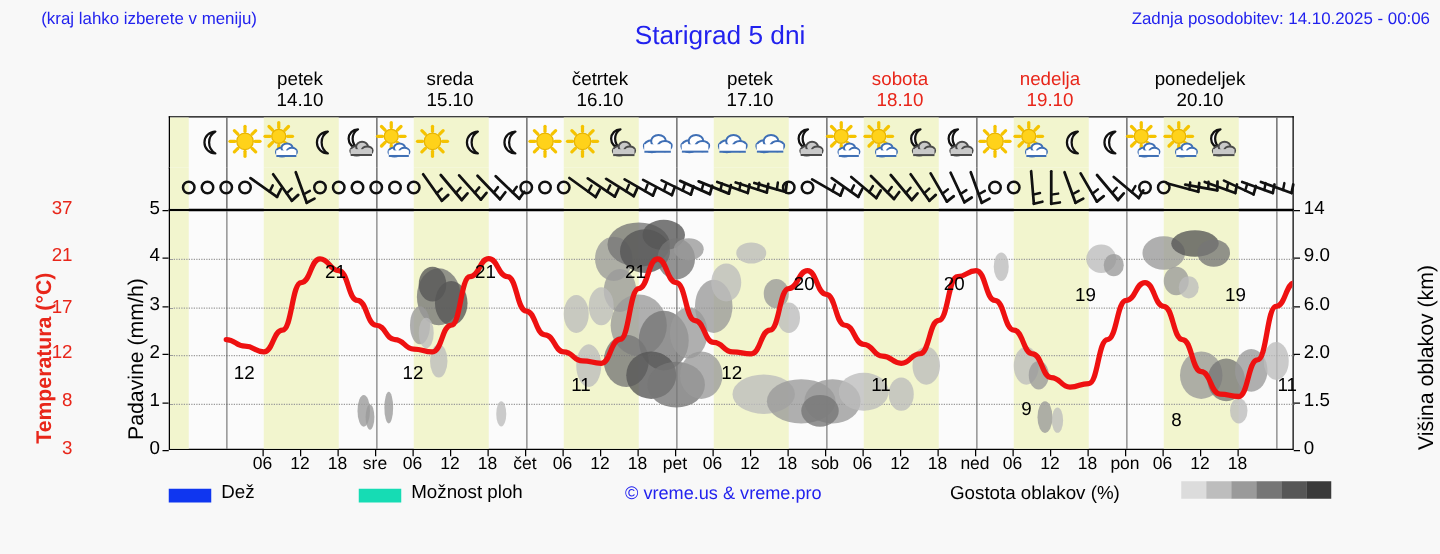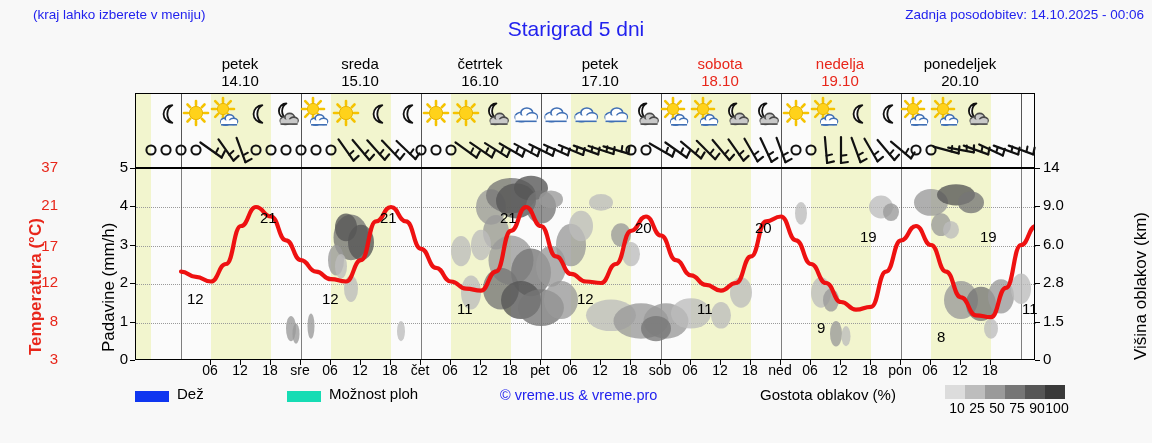--- a/index.html
+++ b/index.html
@@ -886,21 +886,21 @@
     <div class="cloud-tick" style="top: 196.4px;">9.0</div>
     <div class="tickmark" style="left: 130px; top: 206.4px;"></div>
     <div class="tickmark" style="left: 1035px; top: 206.4px;"></div>
     <div class="temp-tick" style="top: 237px;">17</div>
     <div class="prec-tick" style="top: 234.8px;">3</div>
     <div class="cloud-tick" style="top: 234.8px;">6.0</div>
     <div class="tickmark" style="left: 130px; top: 244.8px;"></div>
     <div class="tickmark" style="left: 1035px; top: 244.8px;"></div>
     <div class="temp-tick" style="top: 273.2px;">12</div>
     <div class="prec-tick" style="top: 273.2px;">2</div>
-    <div class="cloud-tick" style="top: 273.2px;">2.8</div>
+    <div class="cloud-tick" style="top: 273.2px;">2.0</div>
     <div class="tickmark" style="left: 130px; top: 283.2px;"></div>
     <div class="tickmark" style="left: 1035px; top: 283.2px;"></div>
     <div class="temp-tick" style="top: 311.6px;">8</div>
     <div class="prec-tick" style="top: 311.6px;">1</div>
     <div class="cloud-tick" style="top: 311.6px;">1.5</div>
     <div class="tickmark" style="left: 130px; top: 321.6px;"></div>
     <div class="tickmark" style="left: 1035px; top: 321.6px;"></div>
     <div class="temp-tick" style="top: 350px;">3</div>
     <div class="prec-tick" style="top: 350px;">0</div>
     <div class="cloud-tick" style="top: 350px;">0</div>
@@ -1072,21 +1072,13 @@
   <div id="copyright">© vreme.us &amp; vreme.pro</div>
   <div id="cloud-legend-title">Gostota oblakov (%)</div>
   <div id="cloud-ramp">
       <div style="background: rgb(220, 220, 220);"></div>
       <div style="background: rgb(189, 189, 189);"></div>
       <div style="background: rgb(154, 154, 154);"></div>
       <div style="background: rgb(118, 118, 118);"></div>
       <div style="background: rgb(86, 86, 86);"></div>
       <div style="background: rgb(58, 58, 58);"></div>
     </div>
-  <div id="cloud-ramp-labels">
-      <span style="left: 10px;">10</span>
-      <span style="left: 30px;">25</span>
-      <span style="left: 50px;">50</span>
-      <span style="left: 70px;">75</span>
-      <span style="left: 90px;">90</span>
-      <span style="left: 110px;">100</span>
-    </div>
 </div>
 
 </body></html>

